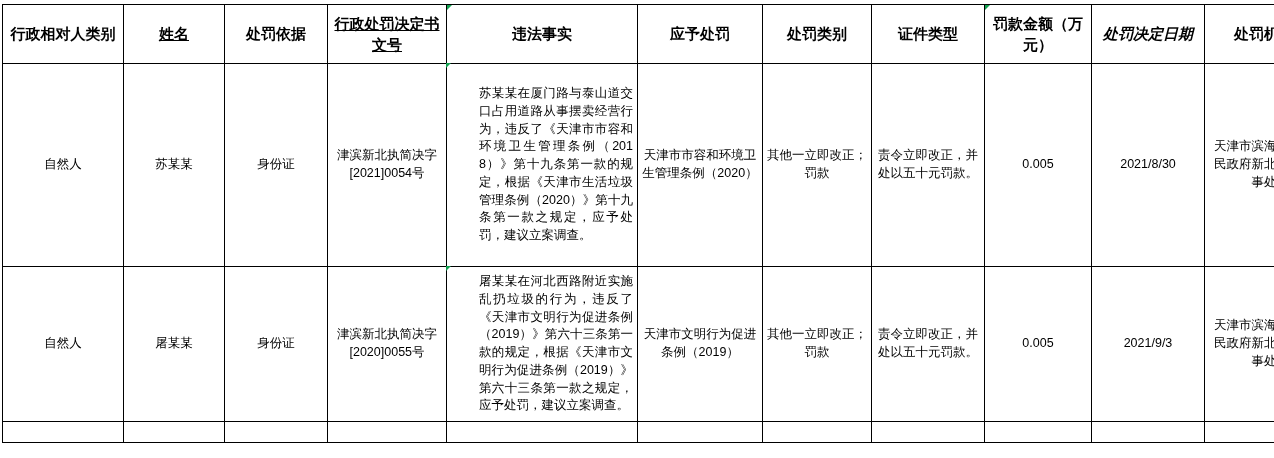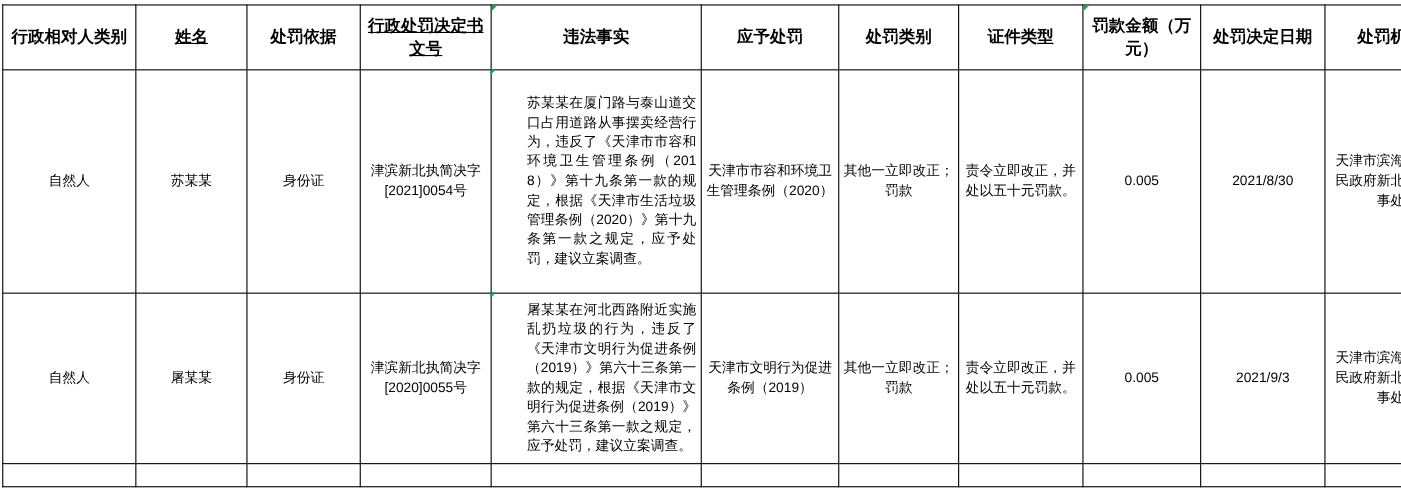--- a/index.html
+++ b/index.html
@@ -48,21 +48,21 @@
   
   .col-category   { width: 112px; }
   .col-name       { width: 92px; text-decoration: underline;  }
   .col-idtype     { width: 94px;  }
   .col-docno      { width: 110px; text-decoration: underline; }
   .col-facts      { width: 182px; margin-left: 24px; }
   .col-basis      { width: 116px; }
   .col-ptype      { width: 100px; }
   .col-pcontent   { width: 104px; }
   .col-amount     { width: 98px; margin-left: 16px;  }
-  .col-pdate      { width: 104px; }
+  .col-pdate      { width: 104px; font-style: italic; }
   .col-agency     { width: 110px; }
 
   
   .cell-justify {
     text-align: justify;
     text-align-last: center;
     padding: 6px 7px;
     line-height: 1.5;
   }
   .cell-justify.align-left-last {

